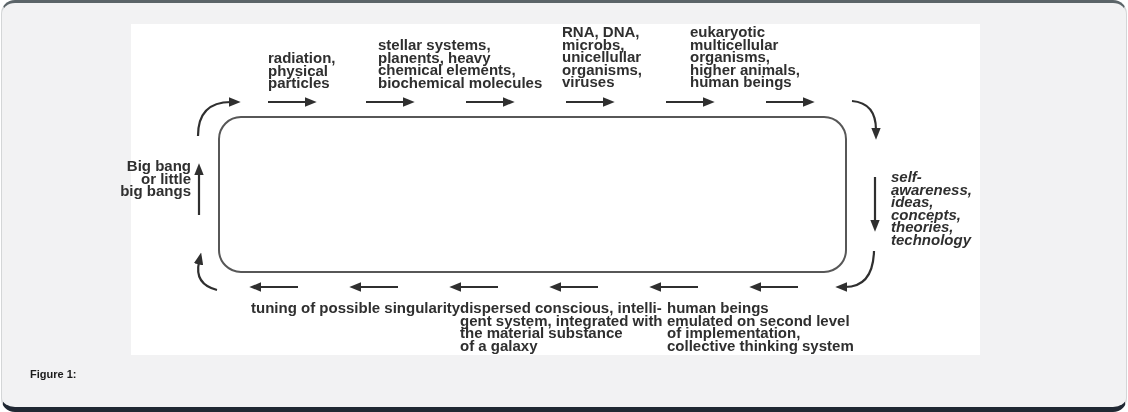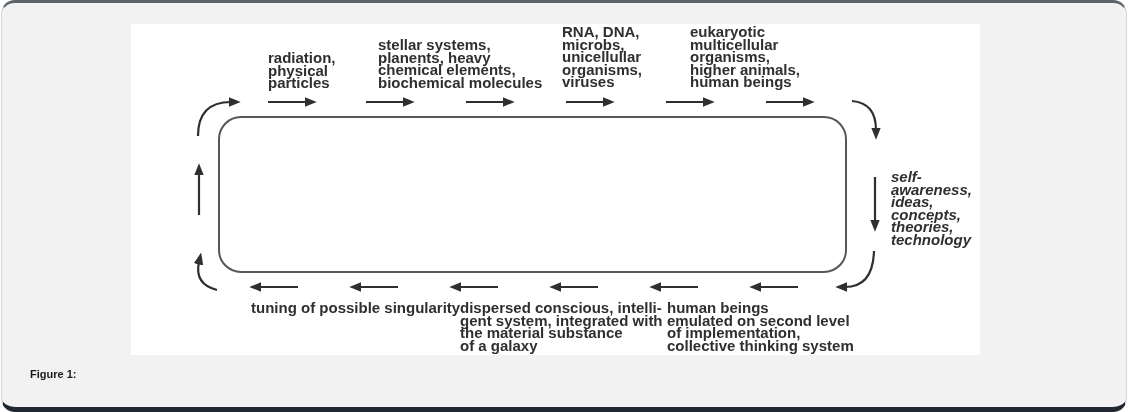--- a/index.html
+++ b/index.html
@@ -96,20 +96,23 @@
       <path d="M467 263 H428" marker-end="url(#ah)"></path>
       <path d="M367 263 H328" marker-end="url(#ah)"></path>
       <path d="M267 263 H228" marker-end="url(#ah)"></path>
       <path d="M167 263 H128" marker-end="url(#ah)"></path>
 
       <path d="M86 266 Q63 260 68 238" marker-end="url(#ah)"></path>
       <path d="M68 191 V149" marker-end="url(#ah)"></path>
     </g>
   </svg>
 
+  <div class="lbl lbl-big-bang">Big bang
+or little
+big bangs</div>
 
   <div class="lbl lbl-radiation">radiation,
 physical
 particles</div>
 
   <div class="lbl lbl-stellar">stellar systems,
 planents, heavy
 chemical elements,
 biochemical molecules</div>
 

